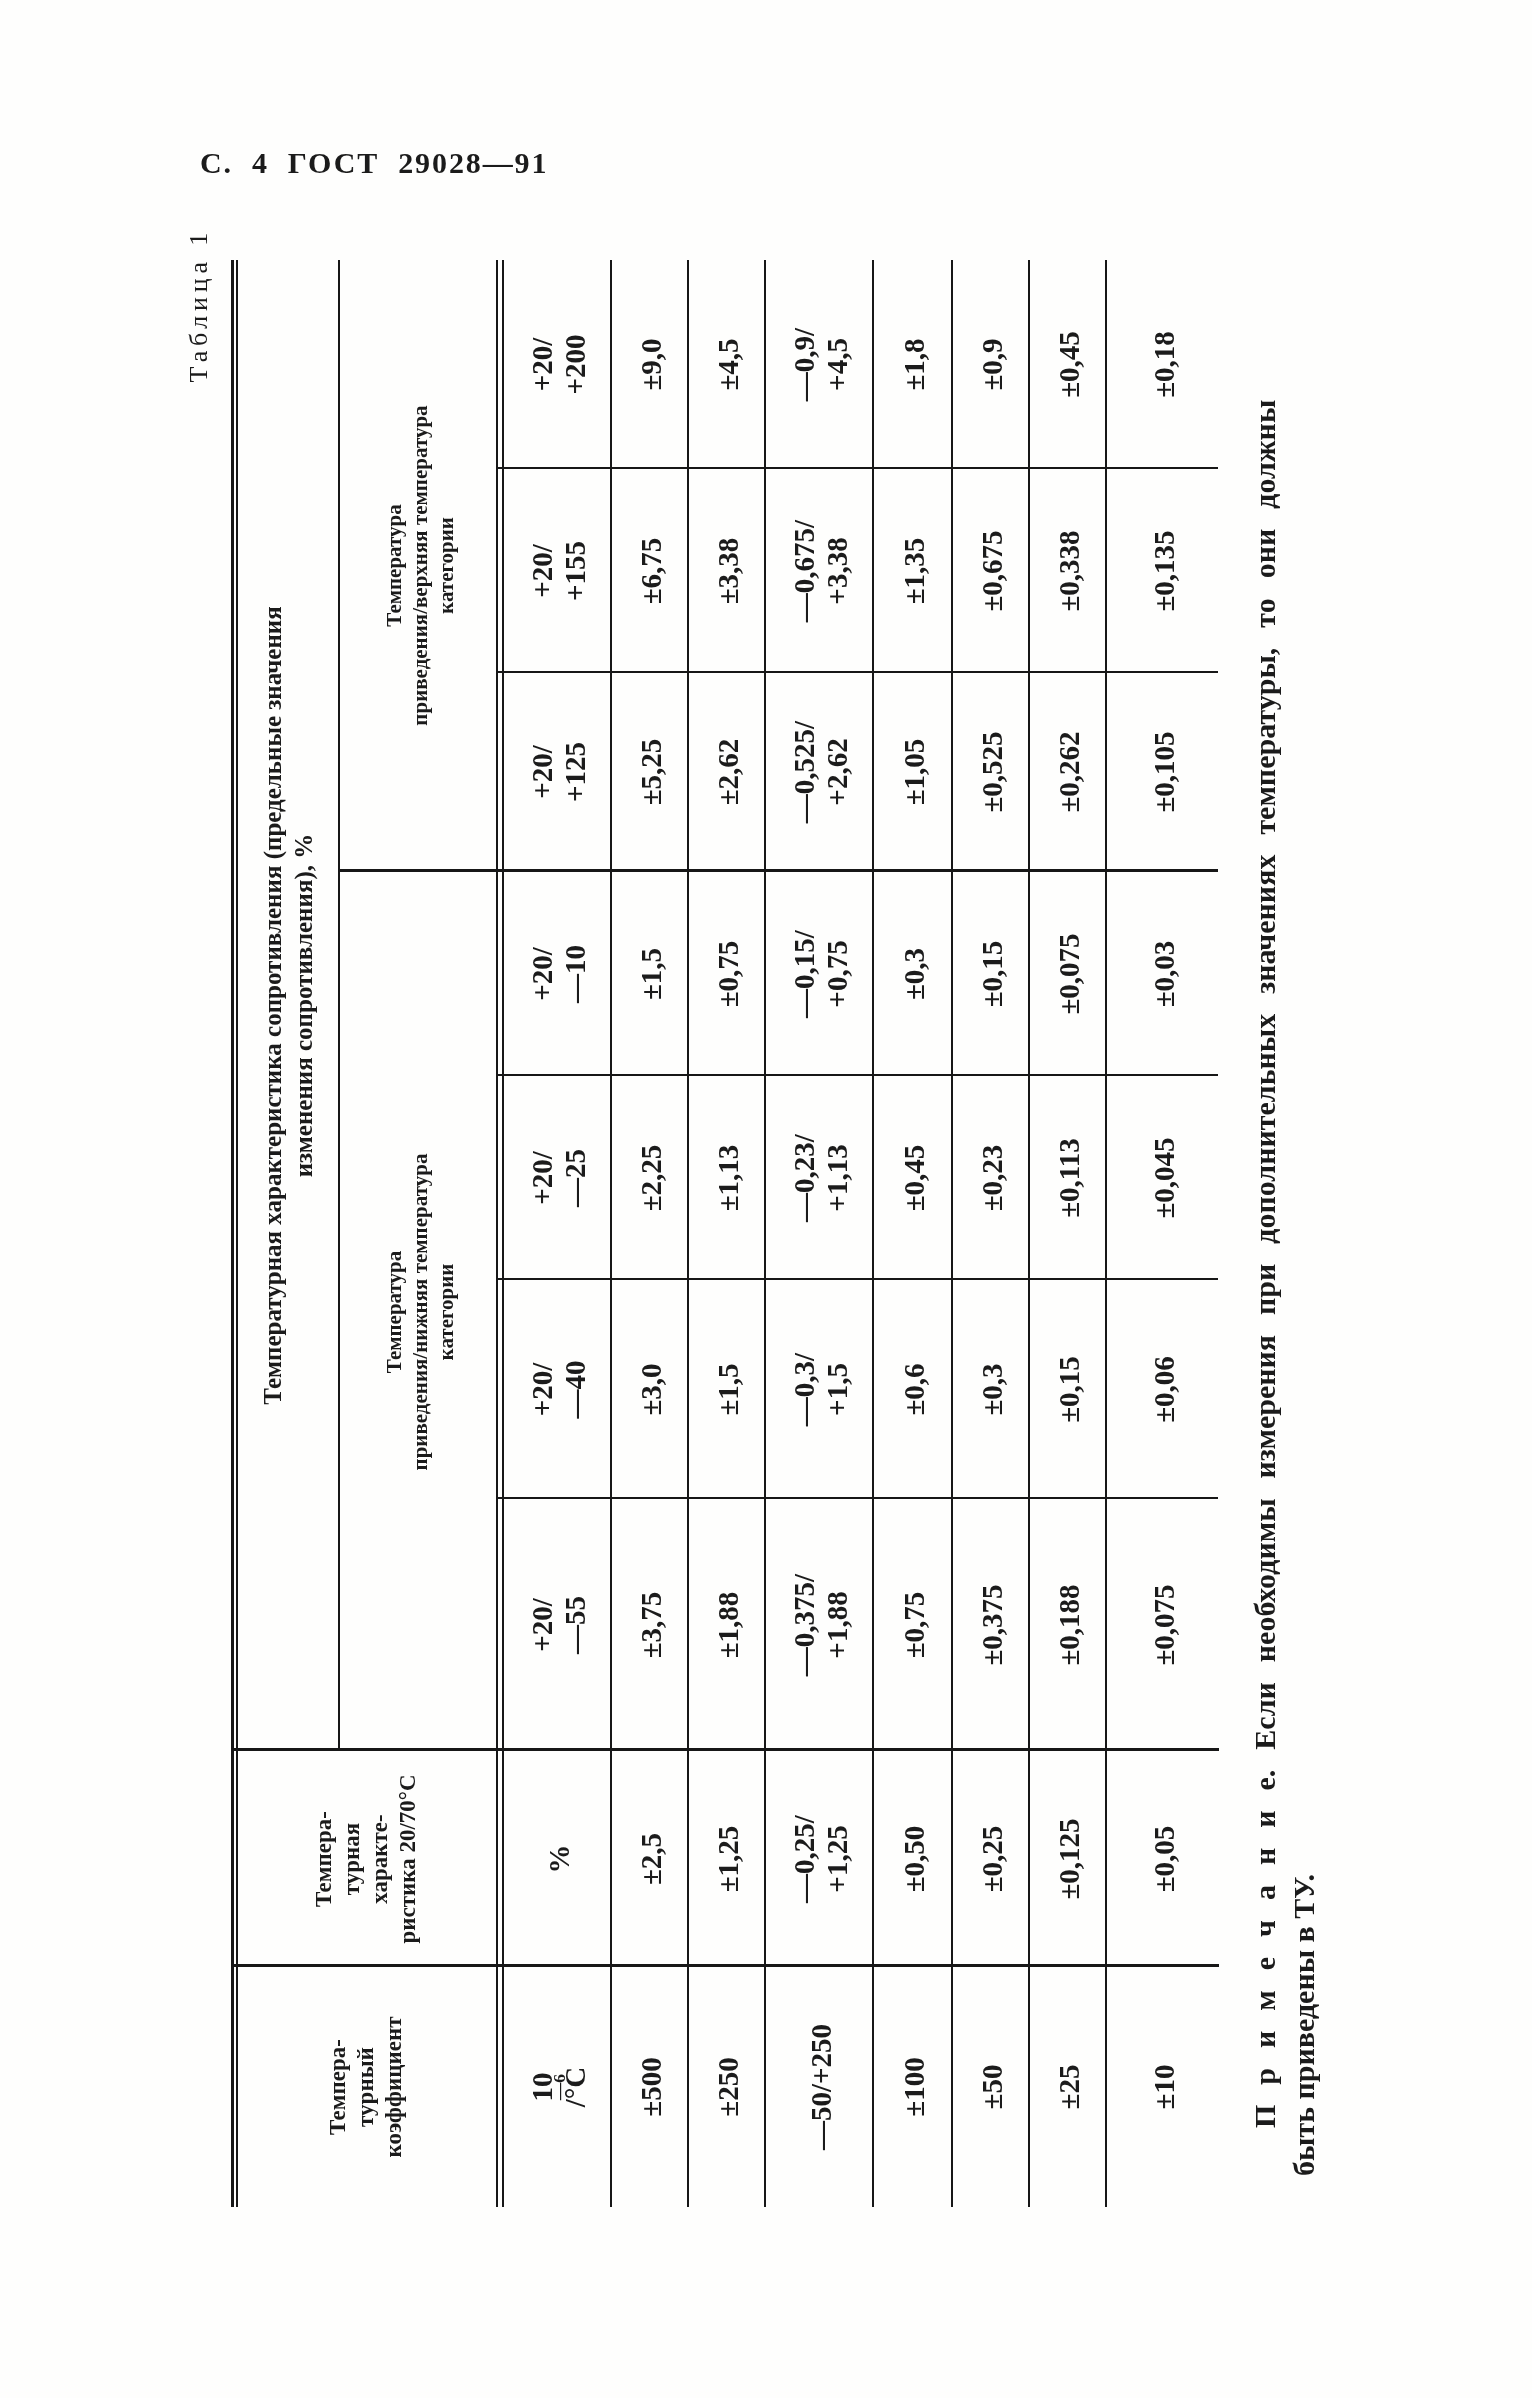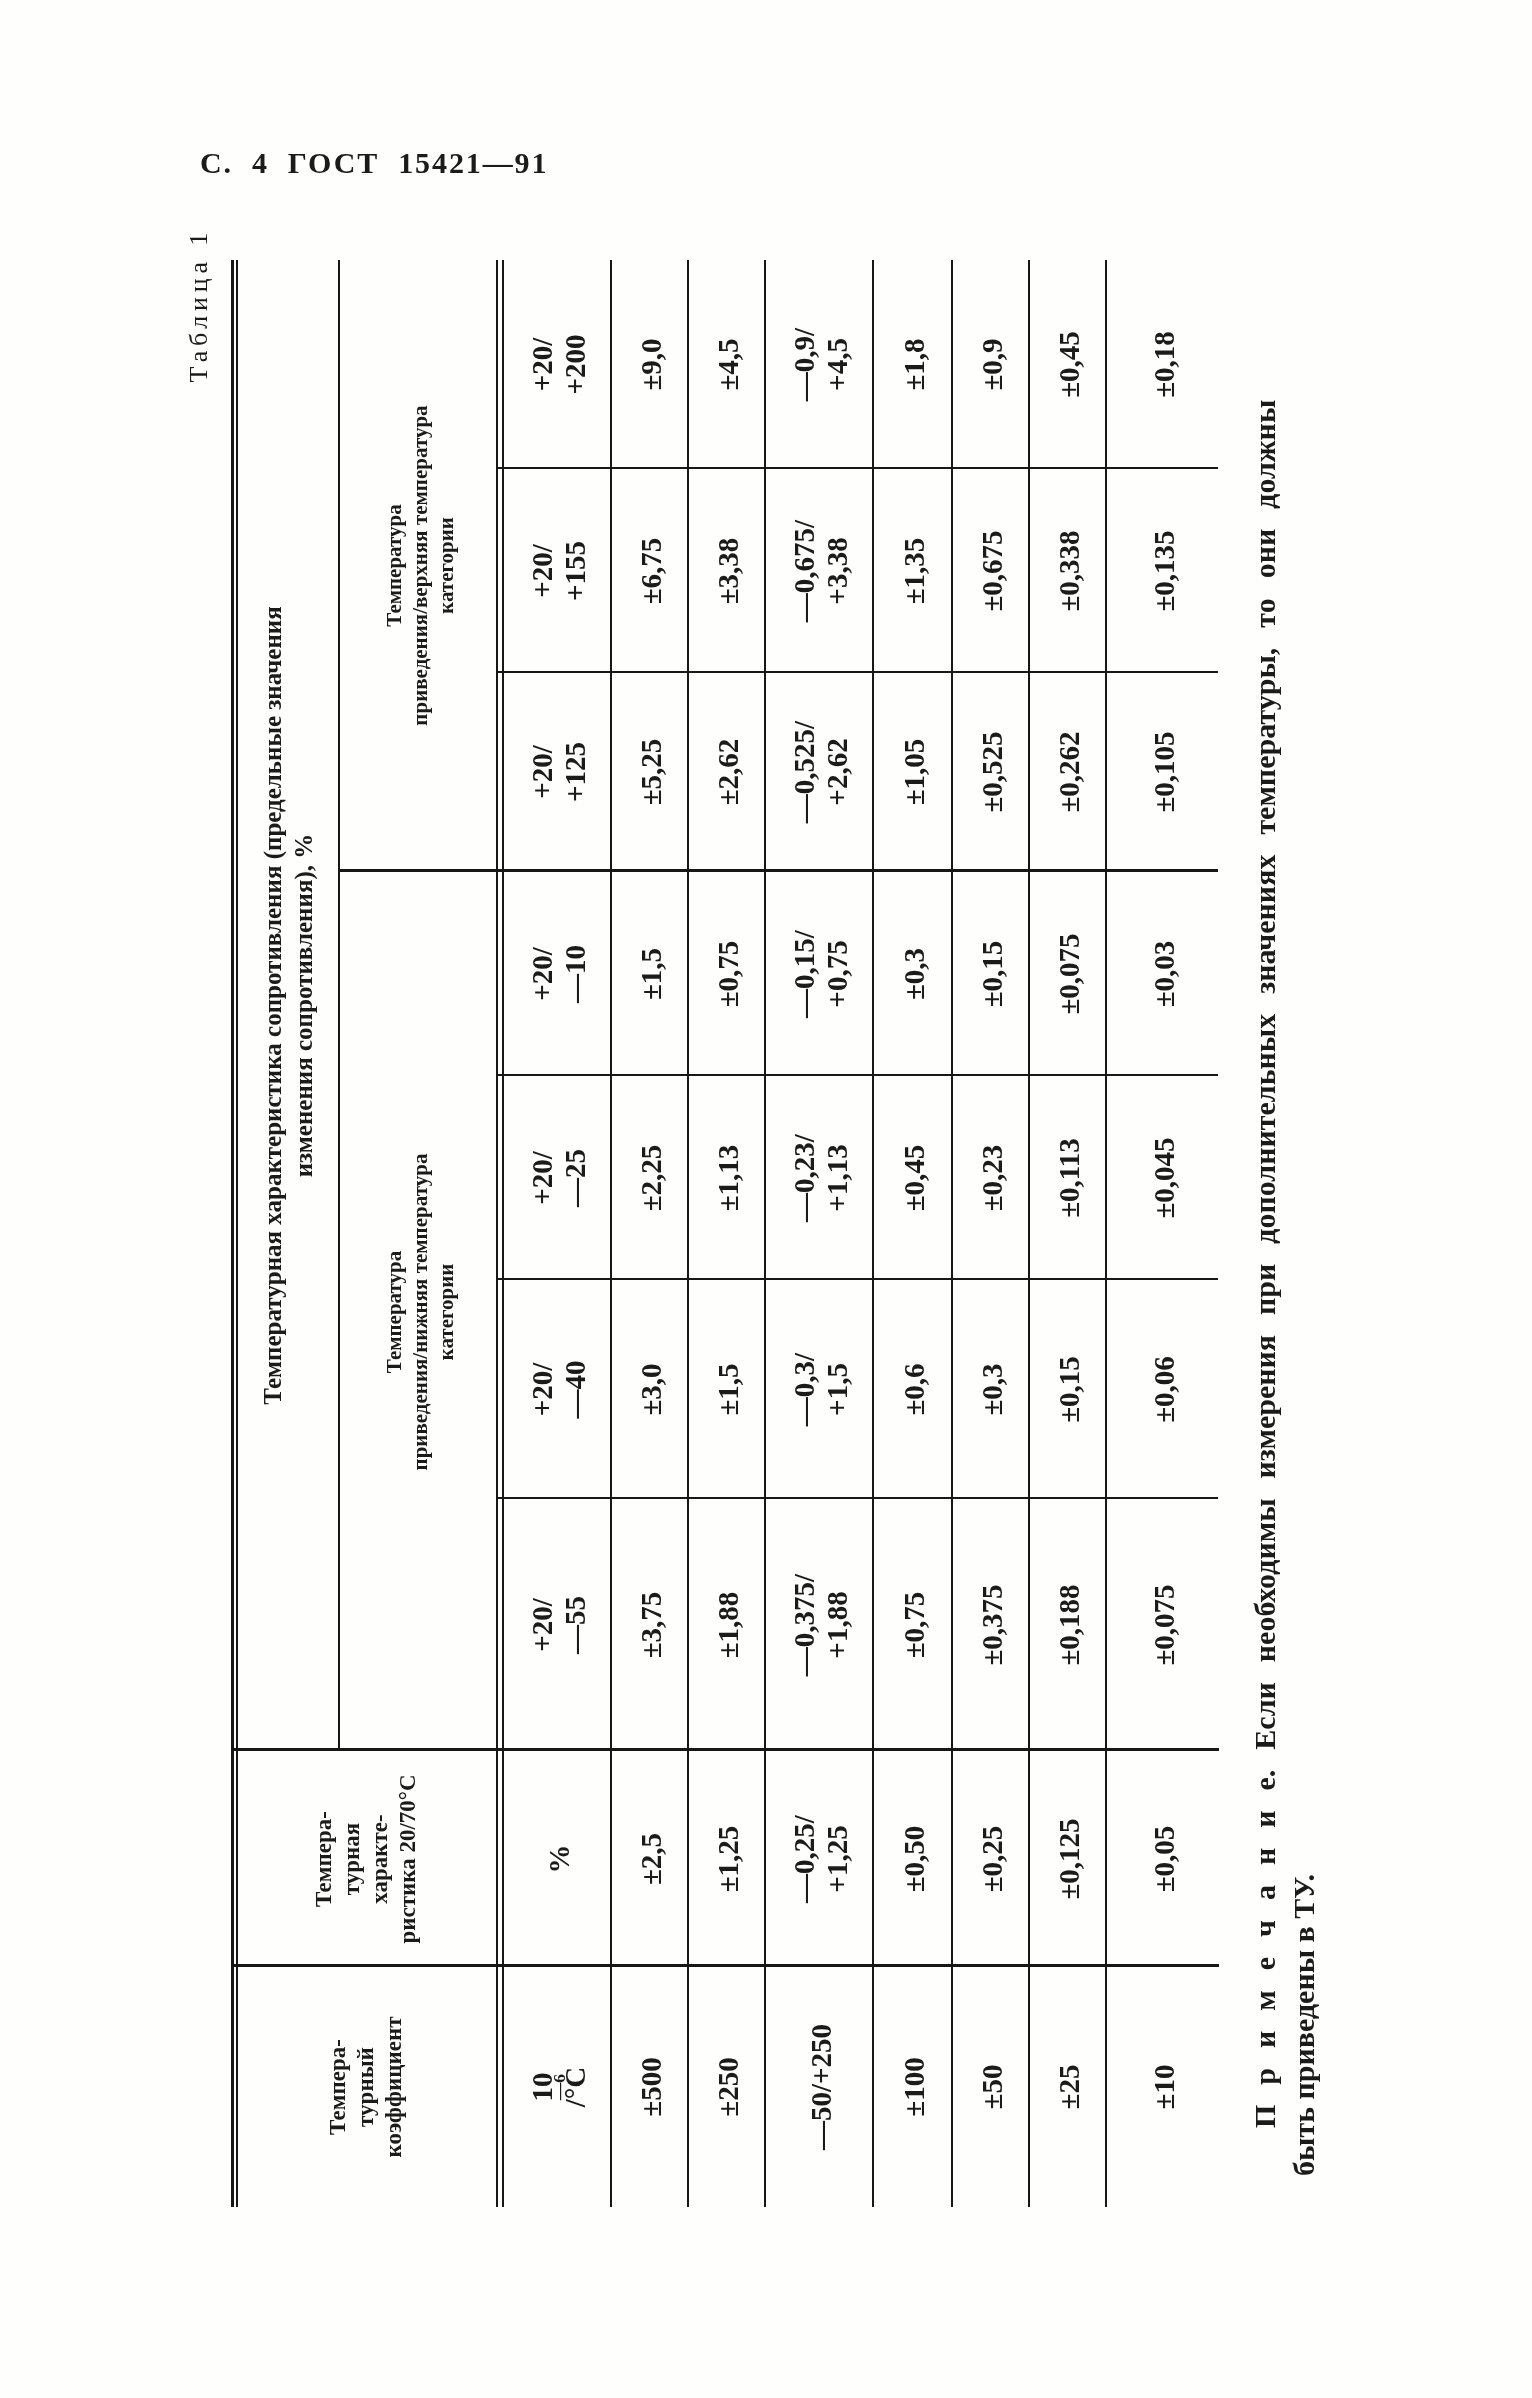--- a/index.html
+++ b/index.html
@@ -21,21 +21,21 @@
   .cell sup{font-size:0.6em;line-height:0;}
   #note{position:absolute;left:223px;top:1245px;width:2017px;font-size:30px;
         line-height:39px;font-weight:bold;}
   #note .ind{display:inline-block;width:48px;}
   #note .sp1{word-spacing:12.5px;}
 </style>
 </head>
 <body>
 
 <div id="page">
-  <div id="page-header">С. 4 ГОСТ 15421—91</div>
+  <div id="page-header">С. 4 ГОСТ 29028—91</div>
 
   <div id="rot-wrap">
     <div id="land">
       <div id="table-caption">Таблица 1</div>
       <div id="table-layer">
           <div class="gline" style="left: 192px; top: 231px; width: 1947px; height: 2.9px;"></div>
           <div class="gline" style="left: 192px; top: 236px; width: 1947px; height: 1.9px;"></div>
           <div class="gline" style="left: 648px; top: 338px; width: 1491px; height: 1.9px;"></div>
           <div class="gline" style="left: 192px; top: 496px; width: 1947px; height: 1.9px;"></div>
           <div class="gline" style="left: 192px; top: 502px; width: 1947px; height: 1.9px;"></div>

